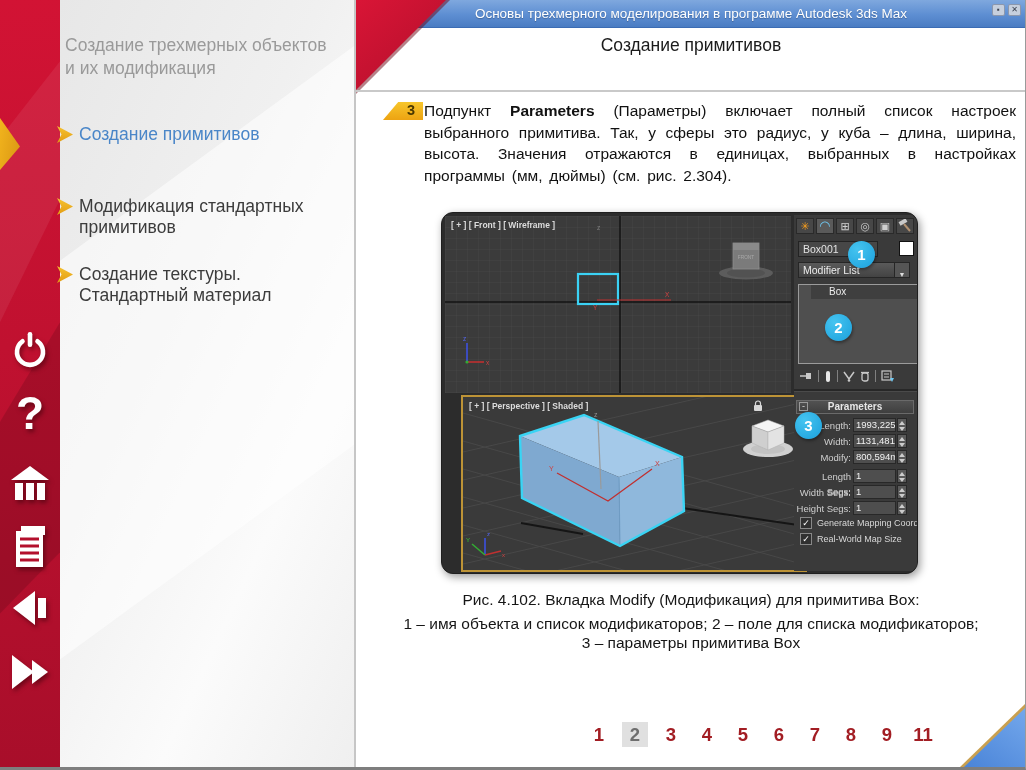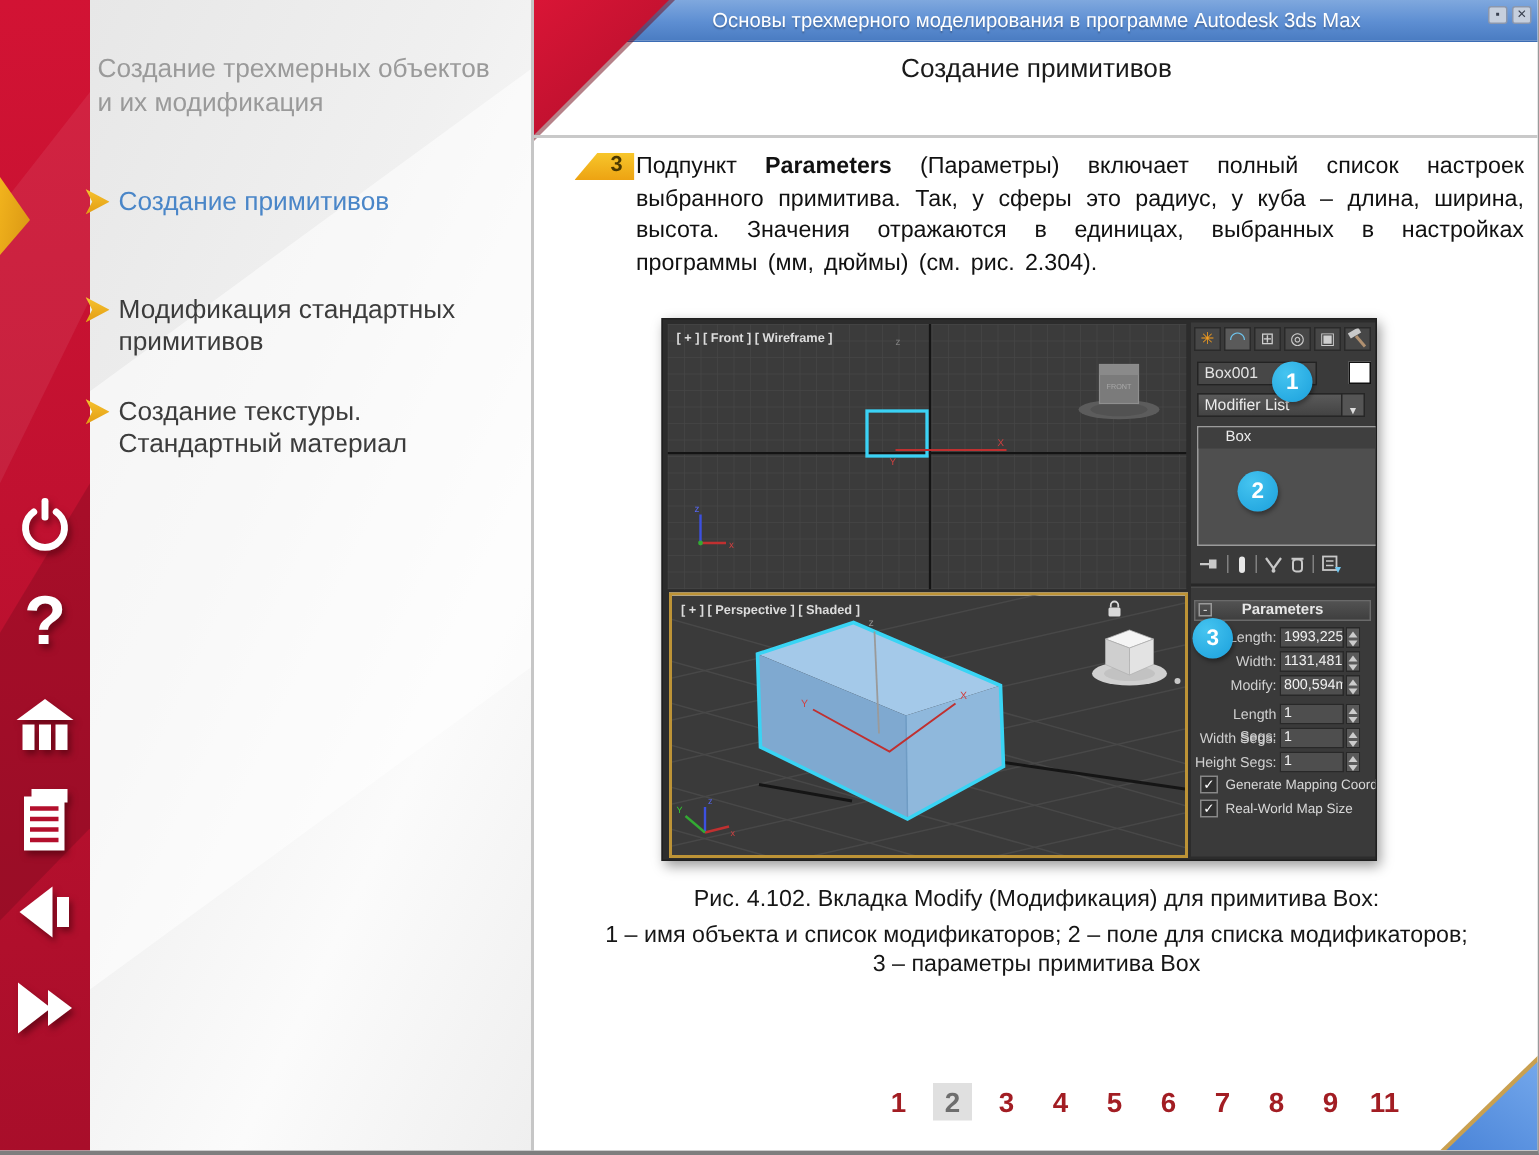--- a/index.html
+++ b/index.html
@@ -62,25 +62,25 @@
   .step-badge { position:absolute; left:27px; top:102px; width:40px; height:18px; }
   .step-badge .flag { position:absolute; inset:0; background:linear-gradient(180deg,#f7c62b,#eda312);
                       clip-path:polygon(0 100%,38% 0,100% 0,100% 100%); }
   .step-badge span { position:absolute; right:8px; top:0; font-size:14.5px; font-weight:bold; color:#4a3800; }
 
   .para { position:absolute; left:68px; top:100px; width:592px; font-size:15.5px; line-height:21.5px;
           color:#111; text-align:justify; word-spacing:2.5px; }
 
   
   .figure { position:absolute; left:85px; top:212px; width:477px; height:362px; background:#2c2c2c;
-            border:1px solid #1f1f1f; border-radius:0; overflow:hidden; box-sizing:border-box;
+            border:1px solid #1f1f1f; border-radius:12px; overflow:hidden; box-sizing:border-box;
             box-shadow:2px 3px 8px rgba(0,0,0,.4); }
   .vp-front { position:absolute; left:3px; top:3px; }
-  .vp-persp { position:absolute; left:4px; top:182px; width:346px; height:177px;
-              border:2px solid #bd9336; box-sizing:border-box; background:#ffffff; }
+  .vp-persp { position:absolute; left:19px; top:182px; width:346px; height:177px;
+              border:2px solid #bd9336; box-sizing:border-box; background:#d946ef; }
   .panel { position:absolute; left:352px; top:2px; width:123px; height:356px; background:#3a3a3a; }
   .p-icons { position:absolute; top:3px; left:2px; display:flex; gap:2px; }
   .p-ic { width:18px; height:16px; background:#474747; border:1px solid #2a2a2a; color:#cfcfcf;
           font-size:11px; line-height:14px; text-align:center; box-sizing:border-box; }
   .p-ic.sel { background:#5a5a5a; }
   .ic-create::before{content:"✳"; color:#f49c1e;}
   .ic-modify::before{content:"◠"; color:#6fc8f2; font-size:13px;}
   .ic-hier::before{content:"⊞";}
   .ic-motion::before{content:"◎";}
   .ic-display::before{content:"▣";}
@@ -88,21 +88,21 @@
             border:1px solid #232323; color:#e4e4e4; font-size:10.5px; line-height:14px;
             padding-left:4px; box-sizing:border-box; }
   .p-swatch { position:absolute; top:26px; left:105px; width:13px; height:13px; background:#fff; border:1px solid #111; }
   .p-dd { position:absolute; top:47px; left:4px; width:100px; height:16px;
           background:linear-gradient(180deg,#5a5a5a,#434343); border:1px solid #262626; color:#ececec;
           font-size:10.5px; line-height:14px; padding-left:4px; box-sizing:border-box; }
   .p-dd-btn { position:absolute; top:47px; left:100px; width:16px; height:16px; background:#555;
               border:1px solid #262626; box-sizing:border-box; color:#ddd; text-align:center; }
   .p-dd-btn::before { content:"▼"; font-size:7px; line-height:14px; }
   .p-stack { position:absolute; top:69px; left:4px; width:124px; height:80px; background:#4f4f4f;
-             border:1px solid #9b9b9b; box-sizing:border-box; }
+             border:1px solid #9b9b9b; box-sizing:border-box;padding-left:12px; }
   .stack-row { height:14px; background:#3f3f3f; color:#ececec; font-size:10px; line-height:13px; padding-left:18px; }
   .p-tools { position:absolute; top:153px; left:2px; width:119px; height:16px; display:flex;
              align-items:center; gap:5px; padding-left:4px; box-sizing:border-box; }
   .tool-sep { width:1px; height:12px; background:#808080; }
   .p-sep { position:absolute; top:174px; left:0; width:123px; height:2px; background:#272727; border-bottom:1px solid #4a4a4a; }
   .params { position:absolute; top:185px; left:2px; width:118px; height:168px; }
   .params-hdr { position:absolute; top:0; left:0; width:118px; height:14px; box-sizing:border-box;
                 background:linear-gradient(180deg,#525252,#3f3f3f); border:1px solid #6a6a6a; }
   .ph-minus { position:absolute; left:2px; top:1px; width:9px; height:9px; border:1px solid #999;
               color:#ddd; font-size:9px; line-height:7px; text-align:center; box-sizing:border-box; }

